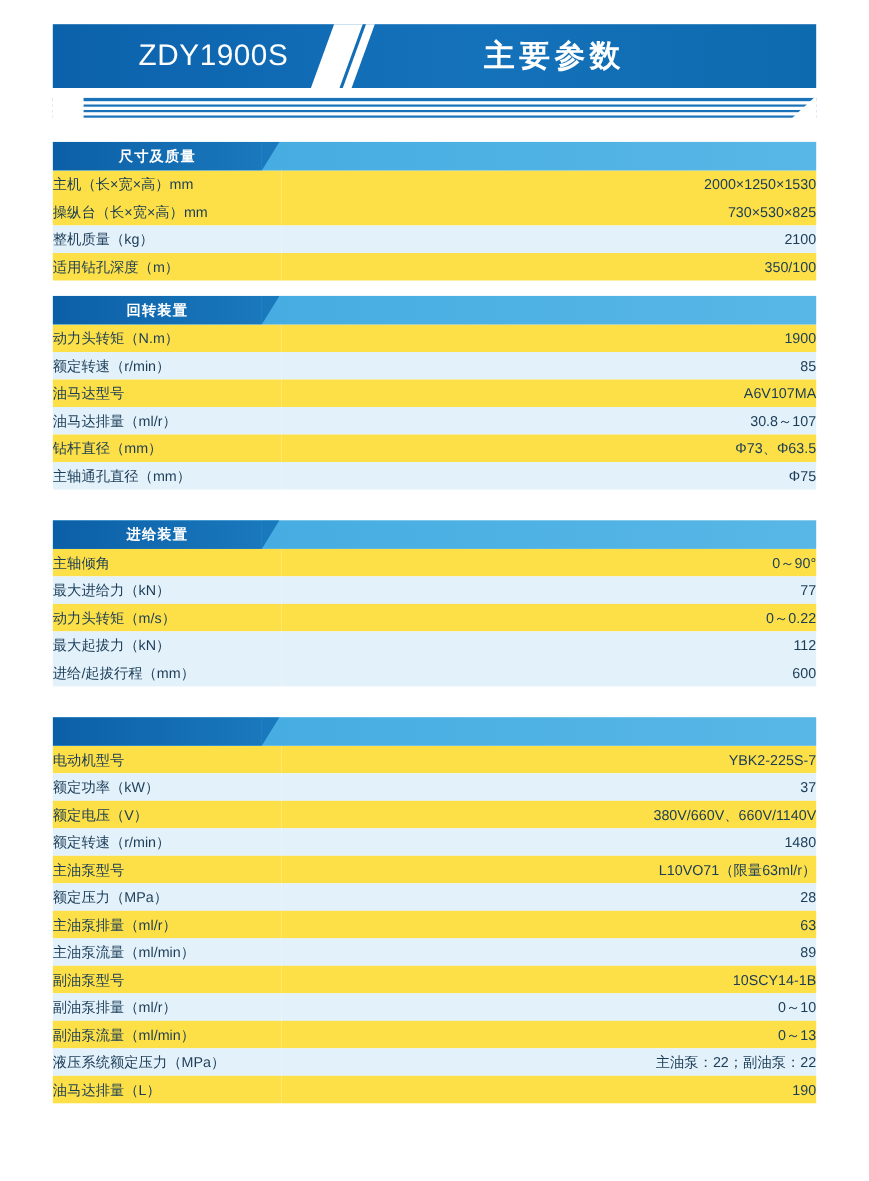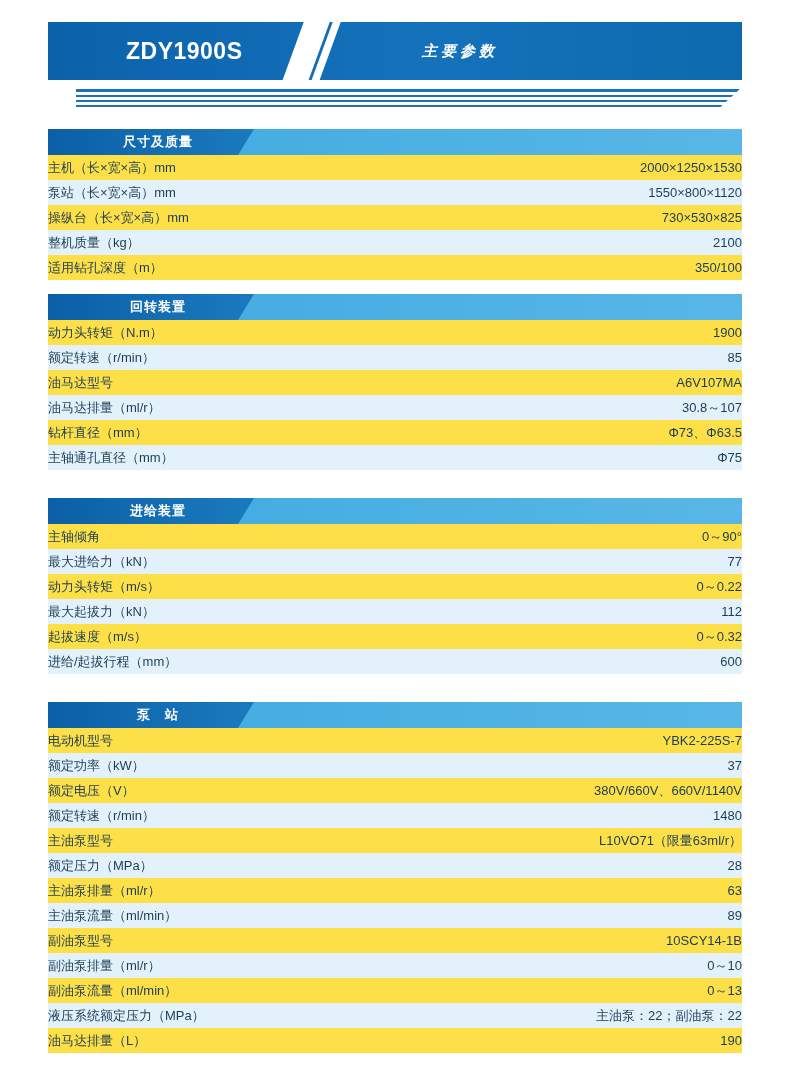--- a/index.html
+++ b/index.html
@@ -50,34 +50,33 @@
     height: 90px;
     background: #ffffff;
     transform: skewX(-20deg);
   }
   .header .model {
     position: absolute;
     left: 78px;
     top: 50%;
     transform: translateY(-50%);
     color: #ffffff;
-    font-size: 23px;
-    font-weight: bold;
+    font-size: 27px;
+    font-weight: normal;
     letter-spacing: 0.5px;
   }
   .header .title {
     position: absolute;
-    left: 374px;
+    left: 392px;
     top: 50%;
     transform: translateY(-50%);
     color: #ffffff;
-    font-size: 15px;
+    font-size: 28px;
     font-weight: bold;
     letter-spacing: 4px;
-    font-style: italic;
   }
 
   
   .rule-block {
     margin-top: 9px;
     height: 26px;
     position: relative;
   }
   .rule-block .ln {
     position: absolute;
@@ -143,21 +142,20 @@
     left: 0;
     top: 0;
     width: 190px;
     height: 26px;
     line-height: 26px;
     text-align: center;
     color: #ffffff;
     font-size: 13px;
     font-weight: bold;
     letter-spacing: 1px;
-    margin-left: 15px;
   }
 
   table.spec {
     width: 100%;
     border-collapse: collapse;
     table-layout: fixed;
   }
   table.spec td {
     height: 25px;
     font-size: 13px;
@@ -204,24 +202,20 @@
       <div class="tab"></div>
       <div class="tab-tail"></div>
       <div class="sec-title">尺寸及质量</div>
     </div>
     <table class="spec">
       <tbody>
         <tr class="odd">
           <td class="label">主机（长×宽×高）mm</td>
           <td class="value">2000×1250×1530</td>
         </tr>
-        <tr class="even">
-          <td class="label">泵站（长×宽×高）mm</td>
-          <td class="value">1550×800×1120</td>
-        </tr>
         <tr class="odd">
           <td class="label">操纵台（长×宽×高）mm</td>
           <td class="value">730×530×825</td>
         </tr>
         <tr class="even">
           <td class="label">整机质量（kg）</td>
           <td class="value">2100</td>
         </tr>
         <tr class="odd">
           <td class="label">适用钻孔深度（m）</td>
@@ -284,37 +278,32 @@
           <td class="value">77</td>
         </tr>
         <tr class="odd">
           <td class="label">动力头转矩（m/s）</td>
           <td class="value">0～0.22</td>
         </tr>
         <tr class="even">
           <td class="label">最大起拔力（kN）</td>
           <td class="value">112</td>
         </tr>
-        <tr class="odd">
-          <td class="label">起拔速度（m/s）</td>
-          <td class="value">0～0.32</td>
-        </tr>
         <tr class="even">
           <td class="label">进给/起拔行程（mm）</td>
           <td class="value">600</td>
         </tr>
       </tbody>
     </table>
   </div>
 
   <div class="section gap">
     <div class="sec-head">
       <div class="tab"></div>
       <div class="tab-tail"></div>
-      <div class="sec-title">泵　站</div>
     </div>
     <table class="spec">
       <tbody>
         <tr class="odd">
           <td class="label">电动机型号</td>
           <td class="value">YBK2-225S-7</td>
         </tr>
         <tr class="even">
           <td class="label">额定功率（kW）</td>
           <td class="value">37</td>

